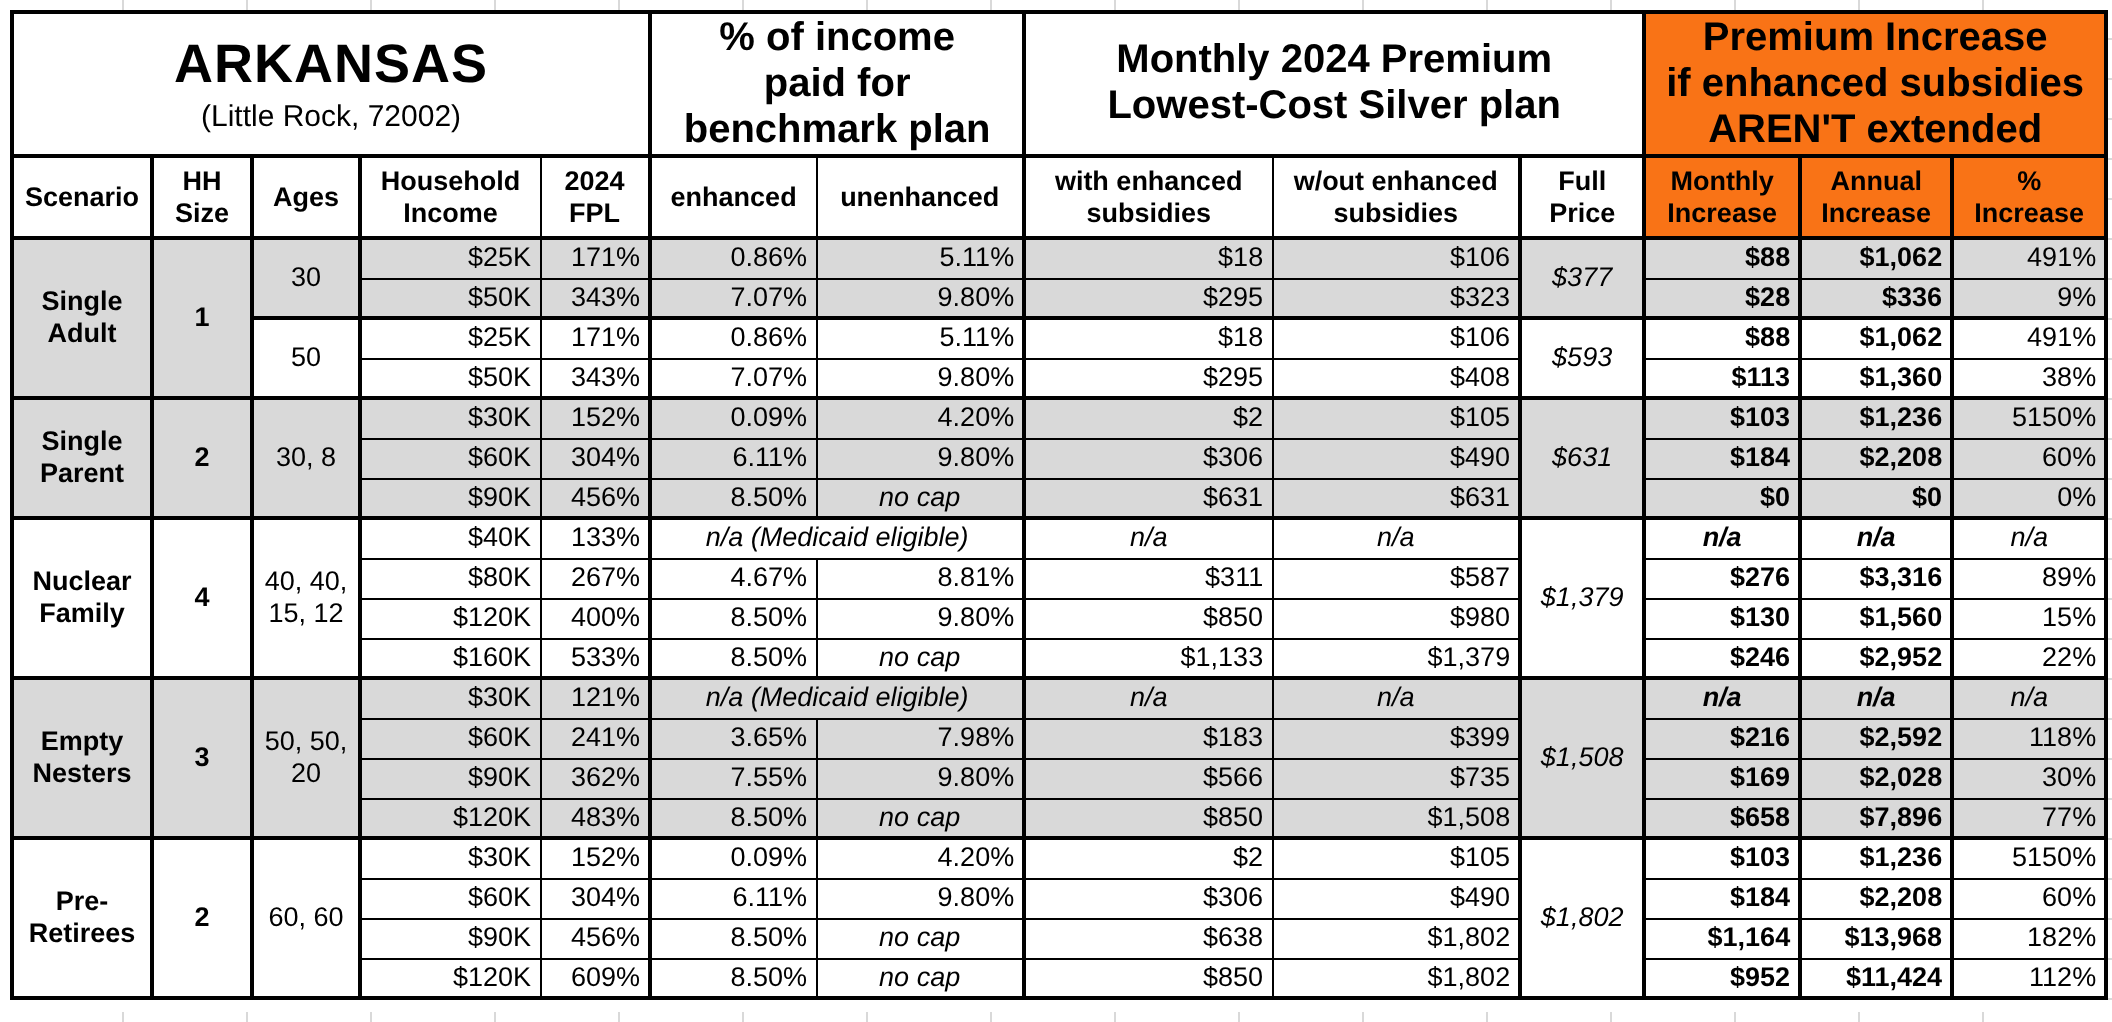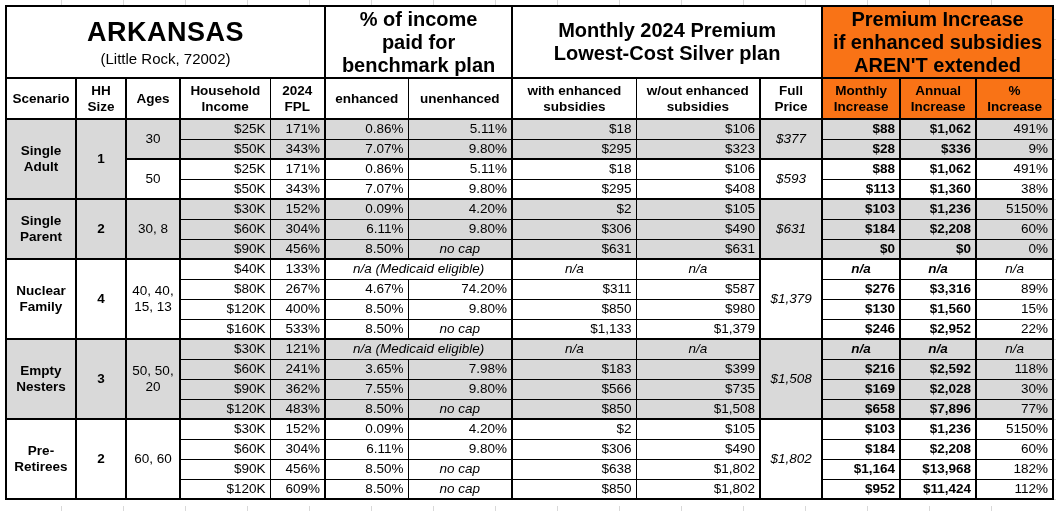--- a/index.html
+++ b/index.html
@@ -199,36 +199,36 @@
       <td class="r bl2">$631</td>
       <td class="r">$631</td>
       <td class="r b bl2">$0</td>
       <td class="r b bl2">$0</td>
       <td class="r bl2">0%</td>
     </tr>
 
     <tr class="gt">
       <td rowspan="4" class="c b wrap">Nuclear Family</td>
       <td rowspan="4" class="c b bl2">4</td>
-      <td rowspan="4" class="c bl2 wrap">40, 40, 15, 13</td>
+      <td rowspan="4" class="c bl2 wrap">40, 40, 15, 12</td>
       <td class="r bl2">$40K</td>
       <td class="r">133%</td>
       <td colspan="2" class="c i bl2">n/a (Medicaid eligible)</td>
       <td class="c i bl2">n/a</td>
       <td class="c i">n/a</td>
       <td rowspan="4" class="c i bl2">$1,379</td>
       <td class="c b i bl2">n/a</td>
       <td class="c b i bl2">n/a</td>
       <td class="c i bl2">n/a</td>
     </tr>
     <tr>
       <td class="r bl2">$80K</td>
       <td class="r">267%</td>
       <td class="r bl2">4.67%</td>
-      <td class="r">74.20%</td>
+      <td class="r">8.81%</td>
       <td class="r bl2">$311</td>
       <td class="r">$587</td>
       <td class="r b bl2">$276</td>
       <td class="r b bl2">$3,316</td>
       <td class="r bl2">89%</td>
     </tr>
     <tr>
       <td class="r bl2">$120K</td>
       <td class="r">400%</td>
       <td class="r bl2">8.50%</td>

